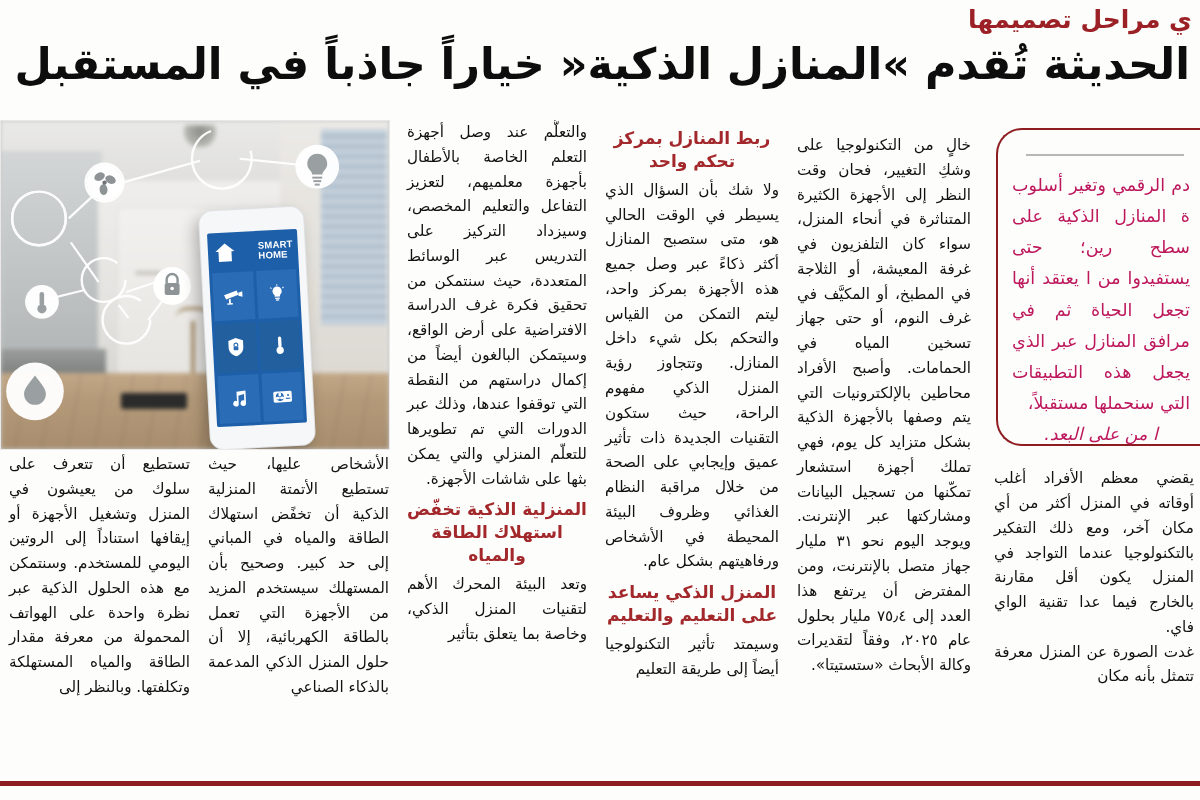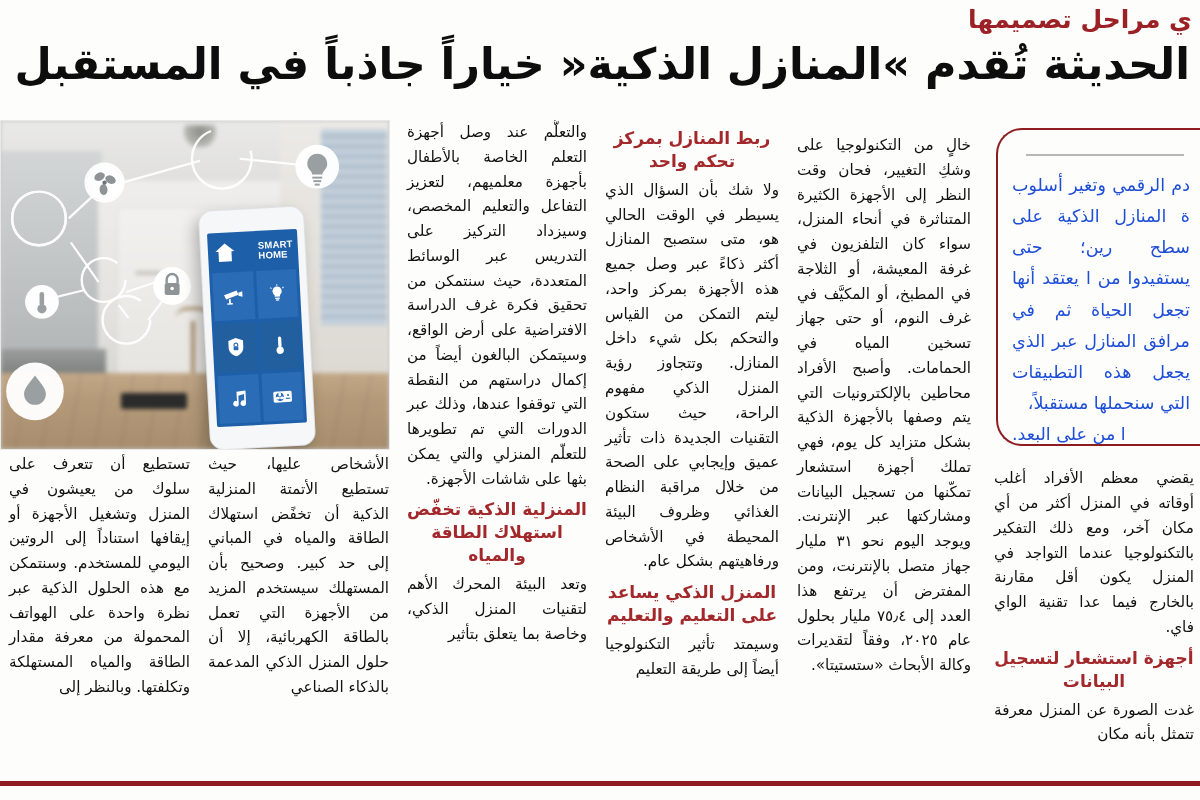--- a/index.html
+++ b/index.html
@@ -65,24 +65,24 @@
     border-radius:26px 0 0 26px;
     border-right:none;
     pointer-events:none;
   }
   .quotebox .rule{
     position:relative;height:2px;background:#b7b7b7;
     margin:0 6px 14px 14px;
   }
   .quotebox .qtext{
     position:relative;
-    font-size:17.5px;line-height:1.78;color:#1d4ed8;
+    font-size:17.5px;line-height:1.78;color:#be185d;
     text-align:justify;direction:rtl;
   }
-  .quotebox .qtext .last{display:block;text-align:left;}
+  .quotebox .qtext .last{display:block;text-align:center;font-style:italic;}
 
   
   .photo{
     position:relative;
     width:100%;height:318px;margin:2px 0 10px 0;
     overflow:hidden;background:#cfd2d1;
     border:1px solid #e4e4e4;
   }
   .photo-wrap{
     position:absolute;top:120px;right:auto;left:0;width:390px;height:330px;
@@ -178,21 +178,20 @@
     <div class="col c-quote">
       <div class="quotebox">
         <div class="frame"></div>
         <div class="rule"></div>
         <div class="qtext">
           <span>دم الرقمي وتغير أسلوب ة المنازل الذكية على سطح رين؛ حتى يستفيدوا من ا يعتقد أنها تجعل الحياة ثم في مرافق المنازل عبر الذي يجعل هذه التطبيقات التي سنحملها مستقبلاً،</span>
           <span class="last">ا من على البعد.</span>
         </div>
       </div>
       <p>يقضي معظم الأفراد أغلب أوقاته في المنزل أكثر من أي مكان آخر، ومع ذلك التفكير بالتكنولوجيا عندما التواجد في المنزل يكون أقل مقارنة بالخارج فيما عدا تقنية الواي فاي.</p>
-      <div class="subhead">أجهزة استشعار لتسجيل البيانات</div>
       <p>غدت الصورة عن المنزل معرفة تتمثل بأنه مكان</p>
     </div>
 
     <div class="col c2">
       <p>خالٍ من التكنولوجيا على وشكِ التغيير، فحان وقت النظر إلى الأجهزة الكثيرة المتناثرة في أنحاء المنزل، سواء كان التلفزيون في غرفة المعيشة، أو الثلاجة في المطبخ، أو المكيَّف في غرف النوم، أو حتى جهاز تسخين المياه في الحمامات. وأصبح الأفراد محاطين بالإلكترونيات التي يتم وصفها بالأجهزة الذكية بشكل متزايد كل يوم، فهي تملك أجهزة استشعار تمكّنها من تسجيل البيانات ومشاركتها عبر الإنترنت. ويوجد اليوم نحو ٣١ مليار جهاز متصل بالإنترنت، ومن المفترض أن يرتفع هذا العدد إلى ٧٥٫٤ مليار بحلول عام ٢٠٢٥، وفقاً لتقديرات وكالة الأبحاث «ستستيتا».</p>
     </div>
 
     <div class="col c3">
       <div class="subhead">ربط المنازل بمركز تحكم واحد</div>
       <p>ولا شك بأن السؤال الذي يسيطر في الوقت الحالي هو، متى ستصبح المنازل أكثر ذكاءً عبر وصل جميع هذه الأجهزة بمركز واحد، ليتم التمكن من القياس والتحكم بكل شيء داخل المنازل. وتتجاوز رؤية المنزل الذكي مفهوم الراحة، حيث ستكون التقنيات الجديدة ذات تأثير عميق وإيجابي على الصحة من خلال مراقبة النظام الغذائي وظروف البيئة المحيطة في الأشخاص ورفاهيتهم بشكل عام.</p>

